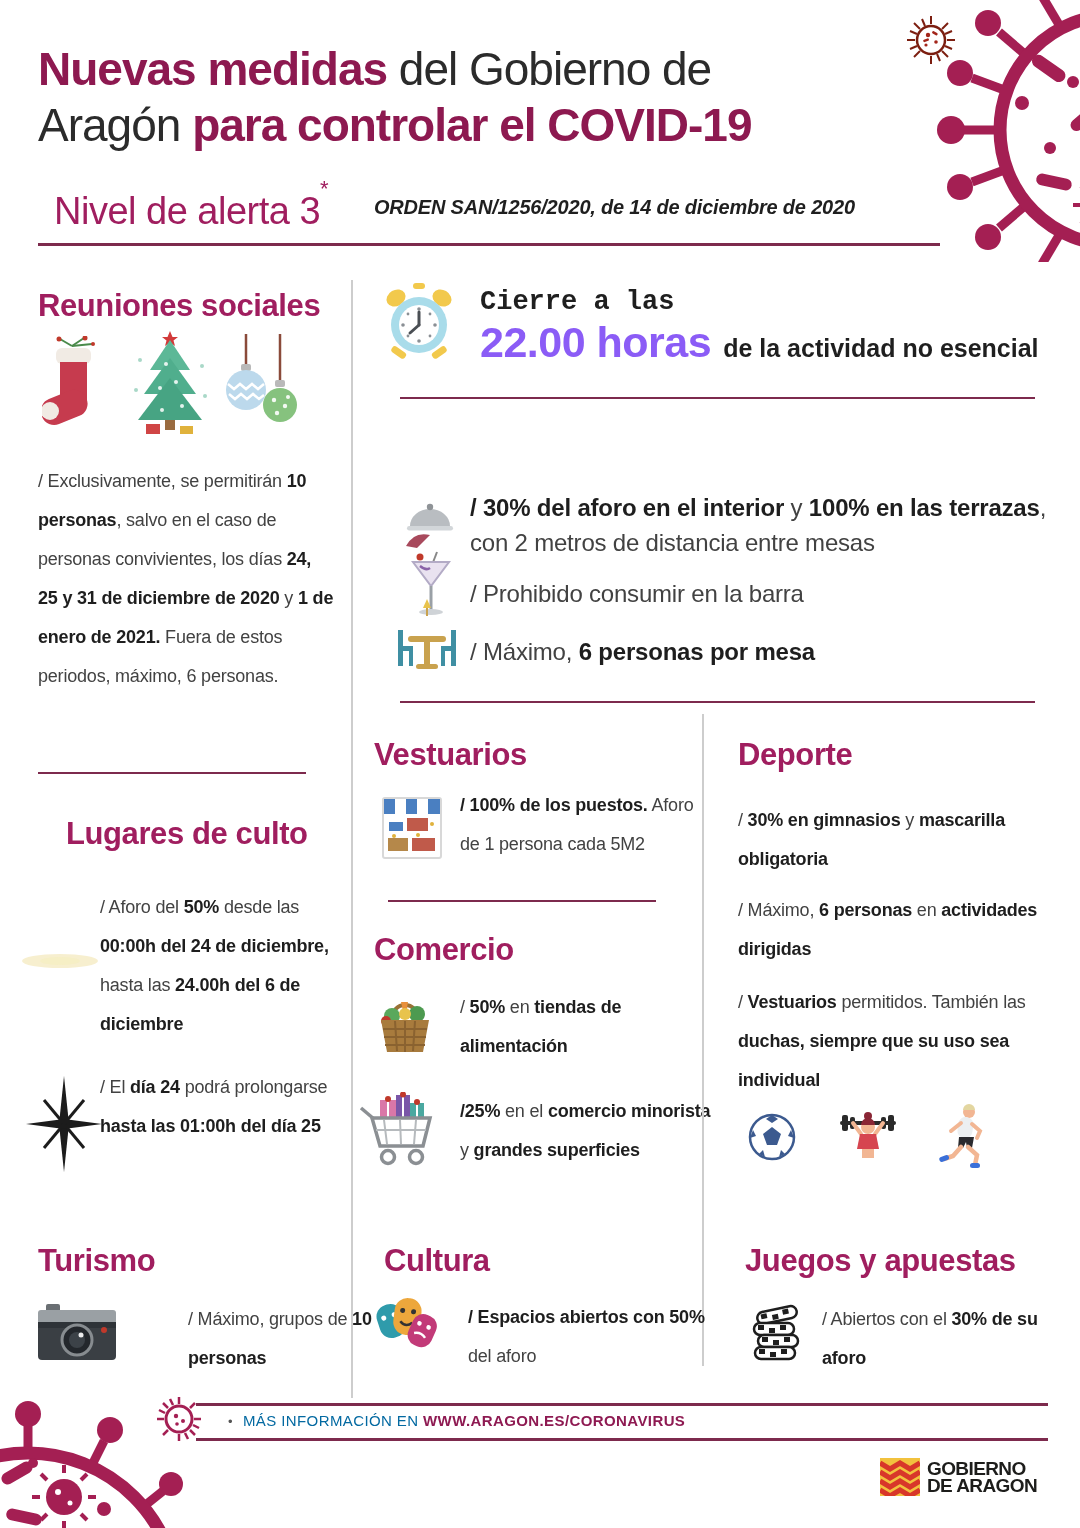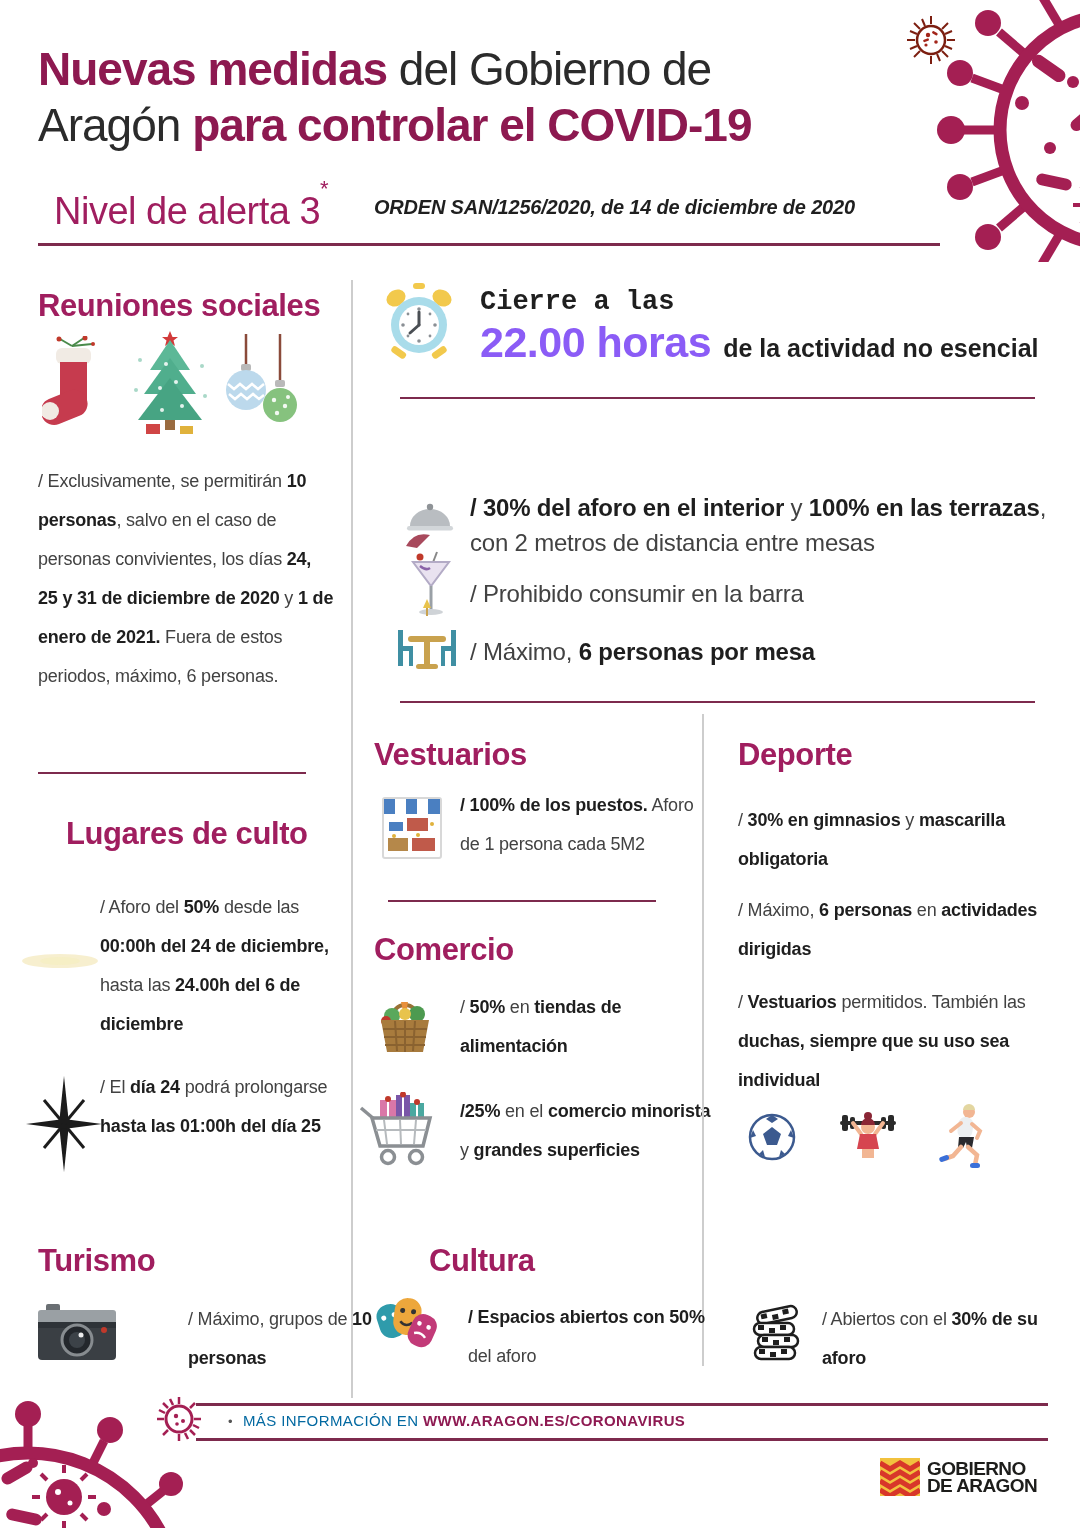--- a/index.html
+++ b/index.html
@@ -413,21 +413,21 @@
     </g>
     <path d="M21 33 h15 l-2 11 h-5 l-1-6 -3 6 h-5 z" fill="#2a2a2e"></path>
     <g stroke="#f2b693" stroke-width="4.5" stroke-linecap="round">
       <path d="M30 43 l9 8 l-2 10" fill="none"></path>
       <path d="M23 43 l-8 9 l-9 3" fill="none"></path>
     </g>
     <rect x="32" y="59" width="10" height="5" rx="2.5" fill="#3a6fd8"></rect>
     <rect x="1" y="52" width="10" height="5" rx="2.5" transform="rotate(-20 6 54)" fill="#3a6fd8"></rect>
   </svg>
 
-  <div class="abs sec-title" style="left:384px;top:1243px;margin-left:45px;">Cultura</div>
+  <div class="abs sec-title" style="left:384px;top:1243px;">Cultura</div>
 
   <svg class="abs" style="left:376px;top:1294px;" width="64" height="66" viewBox="0 0 64 66">
     <rect x="2" y="10" width="26" height="34" rx="12" transform="rotate(-18 15 27)" fill="#2f9bab"></rect>
     <g transform="rotate(-18 15 27)" fill="#ffffff">
         <circle cx="9" cy="22" r="2.5"></circle>
         <circle cx="20" cy="22" r="2.5"></circle>
       </g>
     <rect x="18" y="4" width="27" height="37" rx="13" transform="rotate(7 31 22)" fill="#eda73c"></rect>
     <g transform="rotate(7 31 22)">
         <circle cx="26" cy="17" r="2.5" fill="#333"></circle>
@@ -436,20 +436,21 @@
       </g>
     <rect x="34" y="20" width="25" height="33" rx="11" transform="rotate(24 46 36)" fill="#c23a78"></rect>
     <g transform="rotate(24 46 36)" fill="#ffffff">
         <circle cx="41" cy="31" r="2.3"></circle>
         <circle cx="51" cy="31" r="2.3"></circle>
         <path d="M40 42 q6 -4 12 0" stroke="#ffffff" stroke-width="2.5" fill="none"></path>
       </g>
   </svg>
   <div class="abs body-text" style="left:468px;top:1298px;width:256px;"><span class="b">/ Espacios abiertos con 50%</span><span> del aforo</span></div>
 
+  <div class="abs sec-title" style="left:745px;top:1243px;">Juegos y apuestas</div>
 
   <svg class="abs" style="left:748px;top:1294px;" width="54" height="68" viewBox="0 0 54 68">
     <g transform="rotate(-12 29 21)">
       <rect x="9" y="15" width="40" height="12" rx="6" fill="#ffffff" stroke="#1e1e1e" stroke-width="2.5"></rect>
       <g fill="#1e1e1e">
           <rect x="13" y="17" width="6" height="5"></rect>
           <rect x="24" y="20" width="6" height="5"></rect>
           <rect x="35" y="17" width="6" height="5"></rect>
         </g>
     </g>

